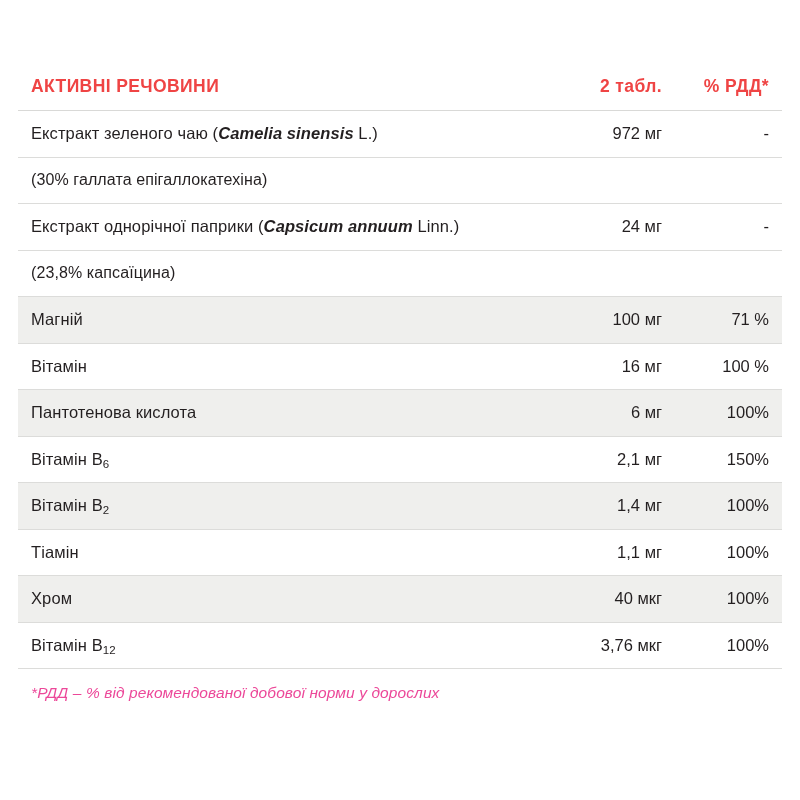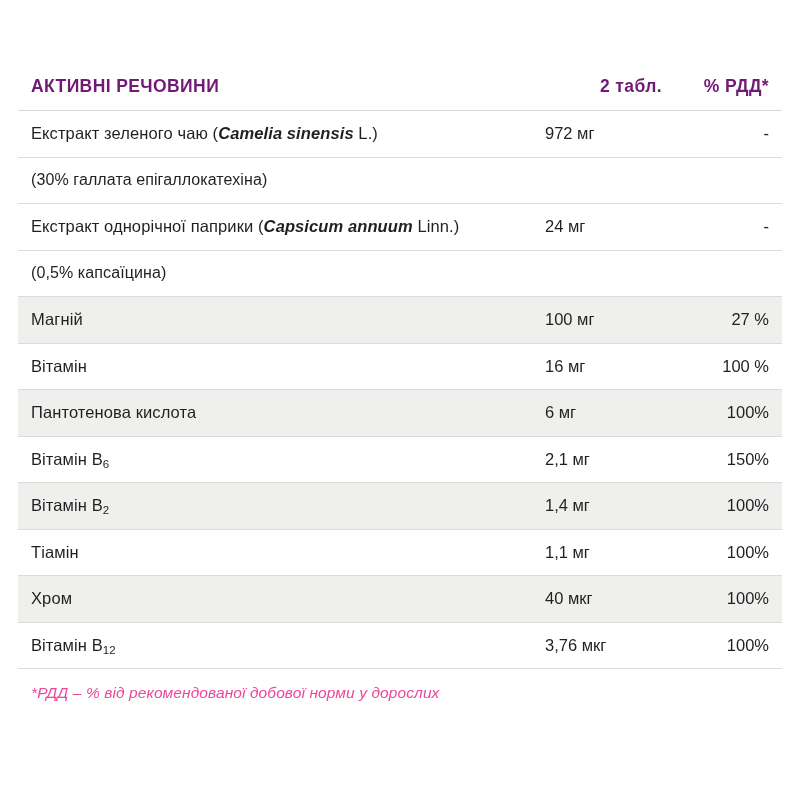--- a/index.html
+++ b/index.html
@@ -39,21 +39,21 @@
   }
   .col-name { width: 527px; }
   .col-amount { width: 135px; }
   .col-dv { width: 102px; }
 
   .hdr-row th {
     height: 48px;
     font-size: 17.5px;
     font-weight: bold;
     letter-spacing: 0.4px;
-    color: #701a75;
+    color: #ef4444;
     background: #ffffff;
     border-bottom: 1px solid #d9d9d7;
   }
   .hdr-row th.name {
     text-align: left;
     padding-left: 13px;
   }
   .hdr-row th.amount {
     text-align: right;
     padding-right: 18px;
@@ -71,20 +71,21 @@
   tr.row.shaded td {
     background: #efefed;
     margin-left: 28px;
   }
   tr.row td.name {
     text-align: left;
     padding-left: 13px;
     letter-spacing: 0.1px;
   }
   tr.row td.amount {
+    text-align: right;
     padding-right: 18px;
   }
   tr.row td.dv {
     text-align: right;
     padding-right: 13px;
   }
   tr.row.sub td.name {
     font-size: 16px;
   }
   .ital {
@@ -133,28 +134,28 @@
             <td class="name">(30% галлата епігаллокатехіна)</td>
             <td class="amount"></td>
             <td class="dv"></td>
           </tr>
           <tr class="row">
             <td class="name">Екстракт однорічної паприки (<span class="ital">Capsicum annuum</span> Linn.)</td>
             <td class="amount">24 мг</td>
             <td class="dv">-</td>
           </tr>
           <tr class="row sub">
-            <td class="name">(0,5% капсаїцина)</td>
+            <td class="name">(23,8% капсаїцина)</td>
             <td class="amount"></td>
             <td class="dv"></td>
           </tr>
           <tr class="row shaded">
             <td class="name">Магній</td>
             <td class="amount">100 мг</td>
-            <td class="dv">27 %</td>
+            <td class="dv">71 %</td>
           </tr>
           <tr class="row">
             <td class="name">Вітамін</td>
             <td class="amount">16 мг</td>
             <td class="dv">100 %</td>
           </tr>
           <tr class="row shaded">
             <td class="name">Пантотенова кислота</td>
             <td class="amount">6 мг</td>
             <td class="dv">100%</td>

